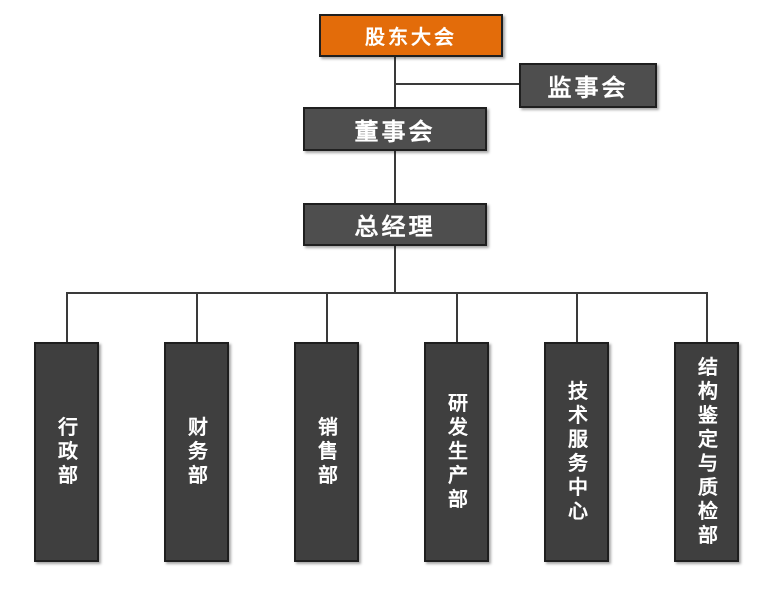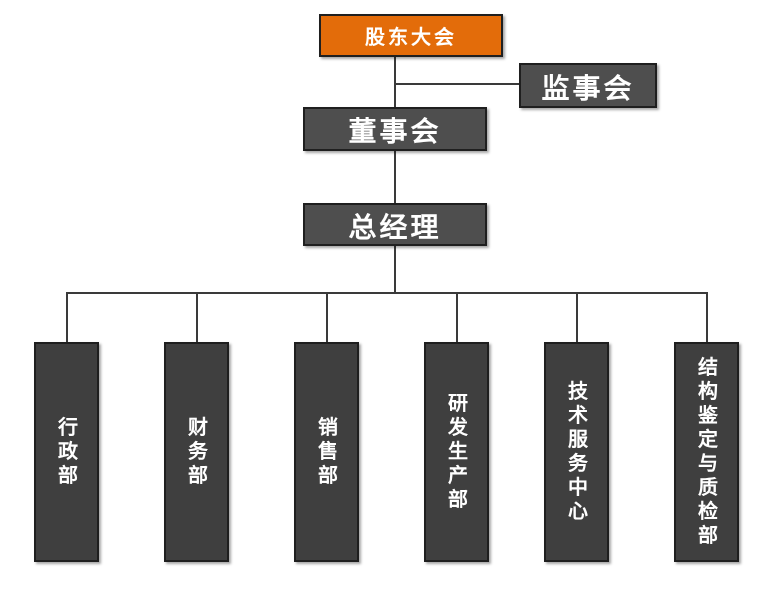--- a/index.html
+++ b/index.html
@@ -31,21 +31,21 @@
     align-items: center;
     justify-content: center;
     color: var(--text, #ffffff);
     font-weight: bold;
     border: 2px solid var(--border-dark, #1f1f1f);
     box-shadow: 1.5px 1.5px 2.5px rgba(0,0,0,0.35);
     text-align: center;
   }
   .node.level { 
     background: var(--node-gray, #4e4e4e);
-    font-size: 28px;
+    font-size: 24px;
     letter-spacing: 3px;
   }
   .node.accent {
     background: var(--accent-orange, #e36c0a);
     font-size: 20px;
     letter-spacing: 3px;
   }
   .node.dept {
     background: var(--dept-gray, #3f3f3f);
     width: 65px;

